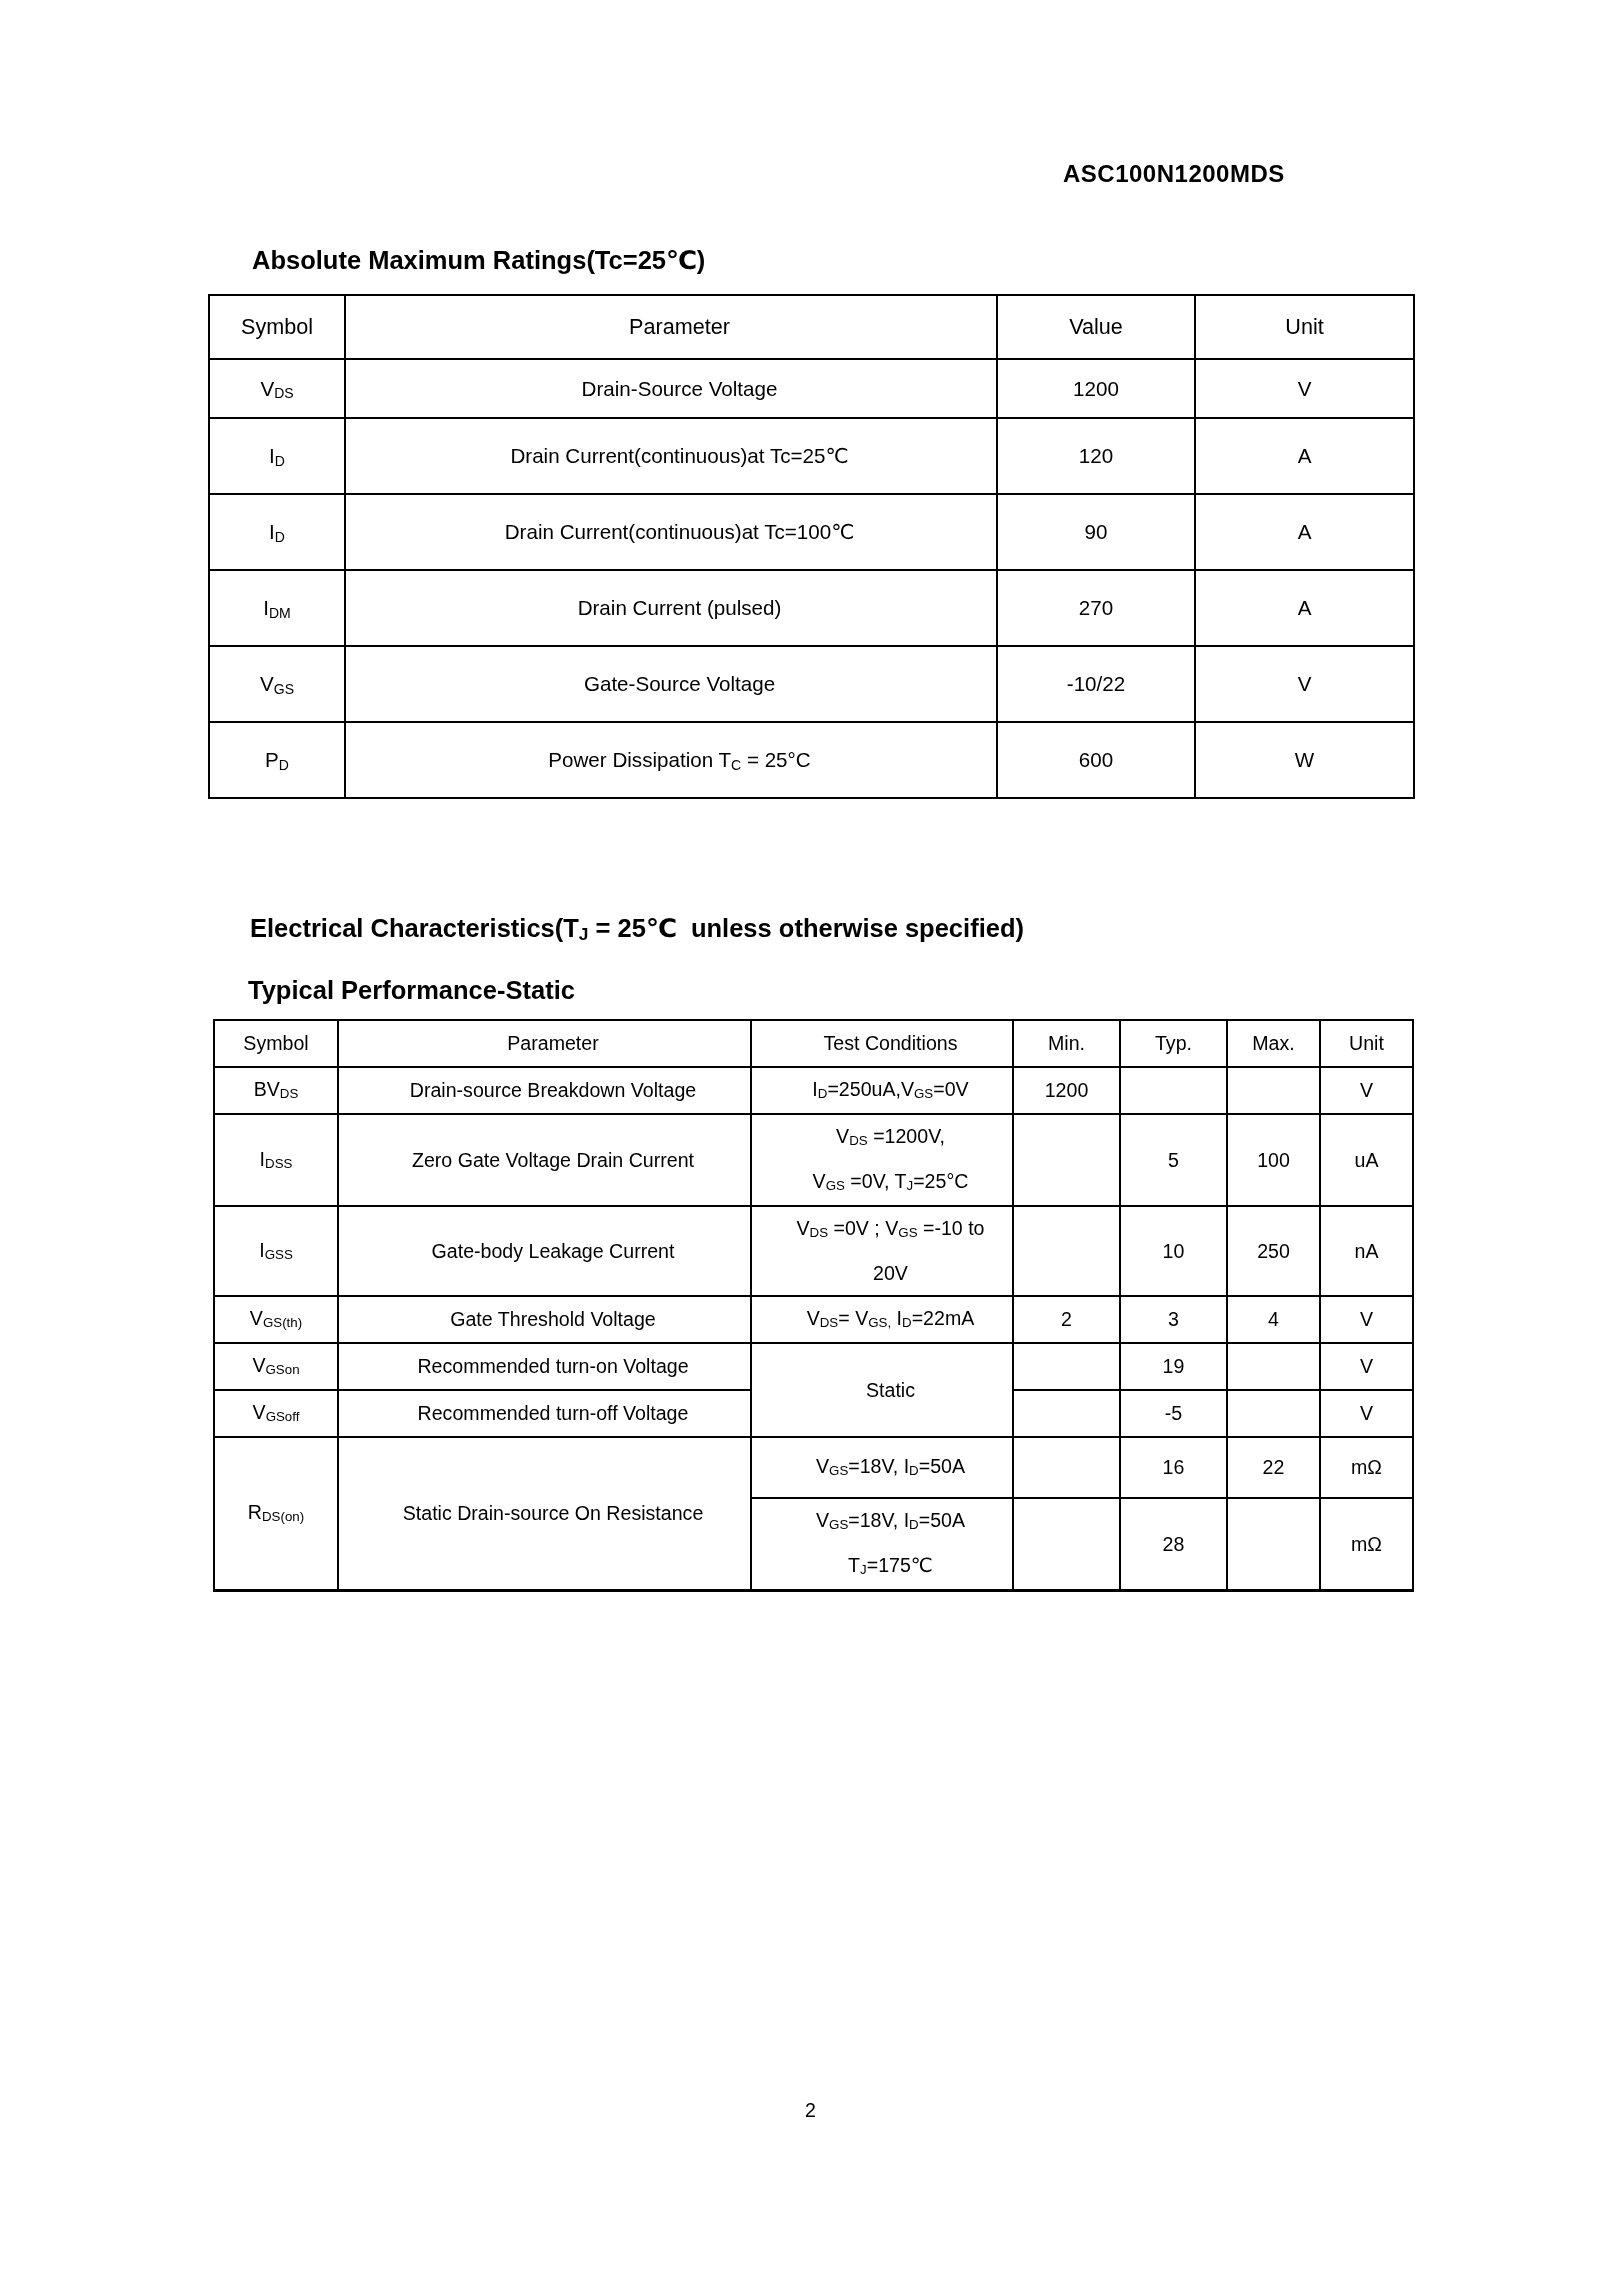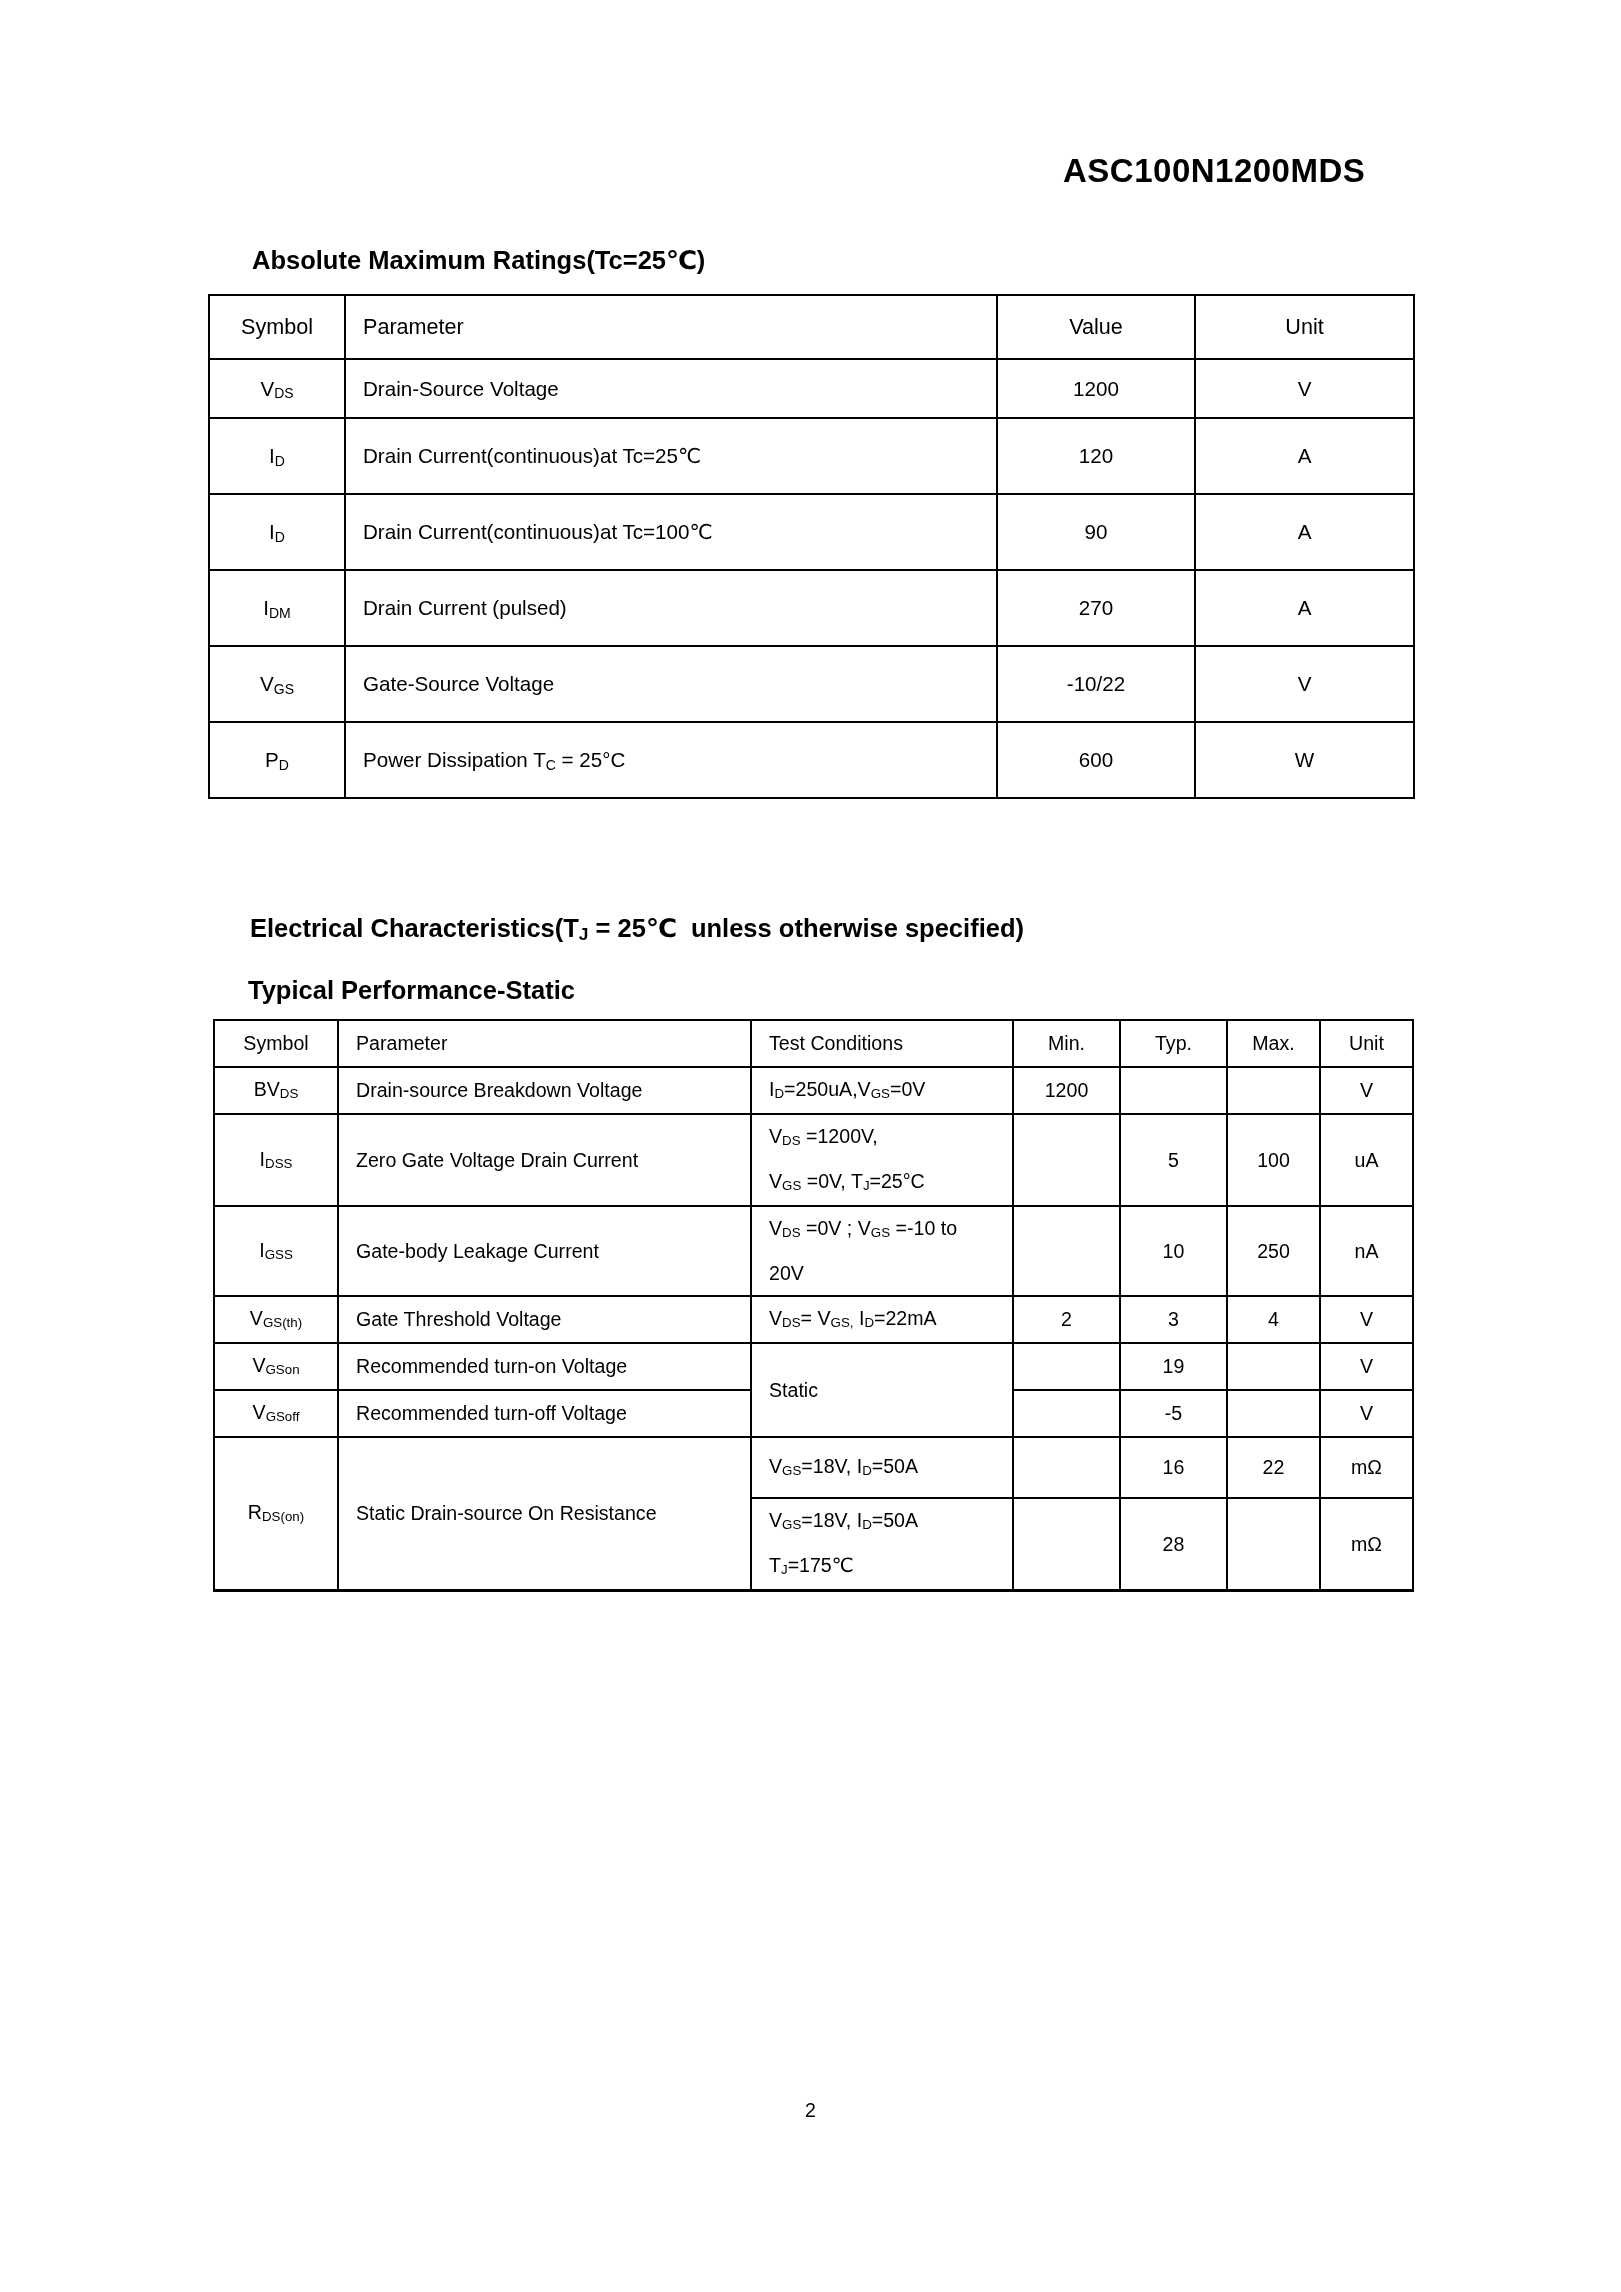--- a/index.html
+++ b/index.html
@@ -1,34 +1,34 @@
 <!DOCTYPE html>
 <html><head>
 <meta charset="utf-8">
 <style>
   html,body{margin:0;padding:0}
   body{
     width:1621px;height:2293px;position:relative;background:#ffffff;color:#000;
     font-family:"Liberation Sans","DejaVu Sans",sans-serif;
   }
   .abs{position:absolute}
-  #title{left:1063px;top:152px;font-size:33px;font-weight:bold;letter-spacing:0.5px}
+  #title{left:1063px;top:160px;font-size:24px;font-weight:bold;letter-spacing:0.5px}
   .sec-h{font-weight:bold;font-size:25.5px}
   #h-abs{left:252px;top:245px}
   #h-elec{left:250px;top:913px}
   #h-typ{left:248px;top:976px}
   #pagenum{left:0;top:2099px;width:1621px;text-align:center;font-size:19.6px}
 
   table{border-collapse:collapse;table-layout:fixed;background:#fff}
   td,th{border:2px solid #000;overflow:hidden;vertical-align:middle;padding:0}
   th{font-weight:normal}
   #t1{left:208px;top:294px;font-size:20.6px;border:2.9px solid #000}
   #t1 th{font-size:21.6px}
   #t2{left:213px;top:1019px;font-size:19.6px;border:2.9px solid #000;border-bottom:3.9px solid #000}
-  .al{text-align:left;padding-left:17px}
+  .al{text-align:center;padding-left:17px}
   .ac{text-align:center}
   .ln{white-space:nowrap}
   #t2 .ln{line-height:43px}
   .sb{font-size:.68em;position:relative;top:.18em}
 </style>
 </head>
 <body>
 
 <div class="abs" id="title">ASC100N1200MDS</div>
 

